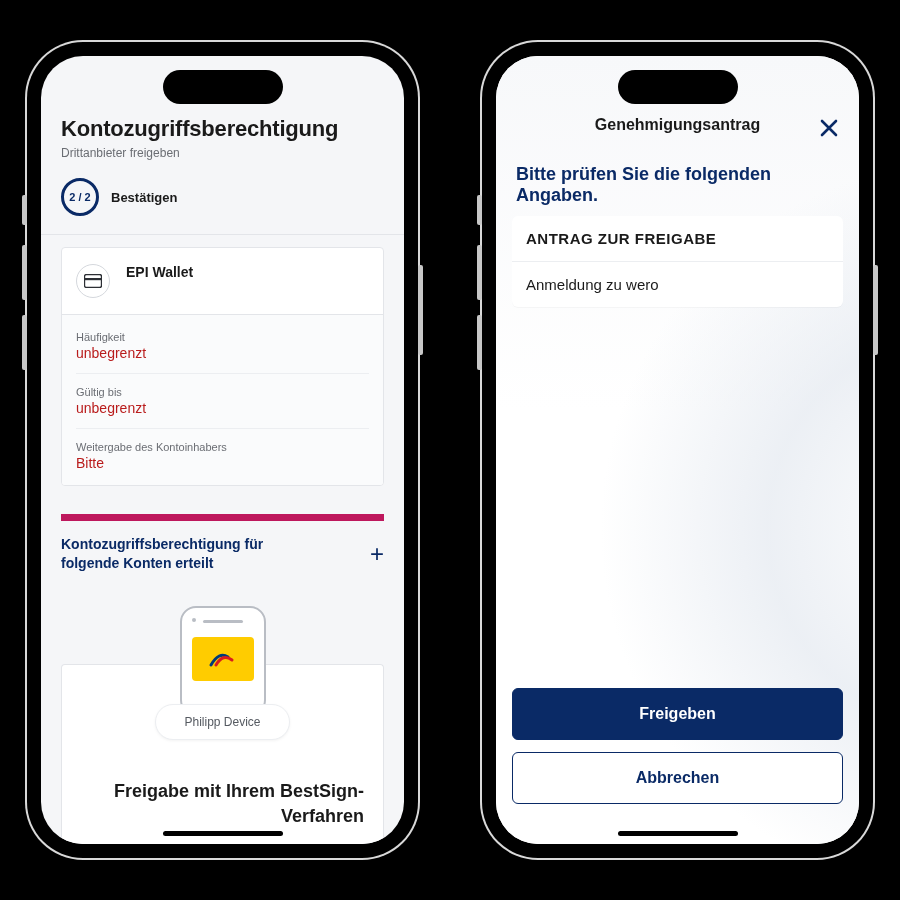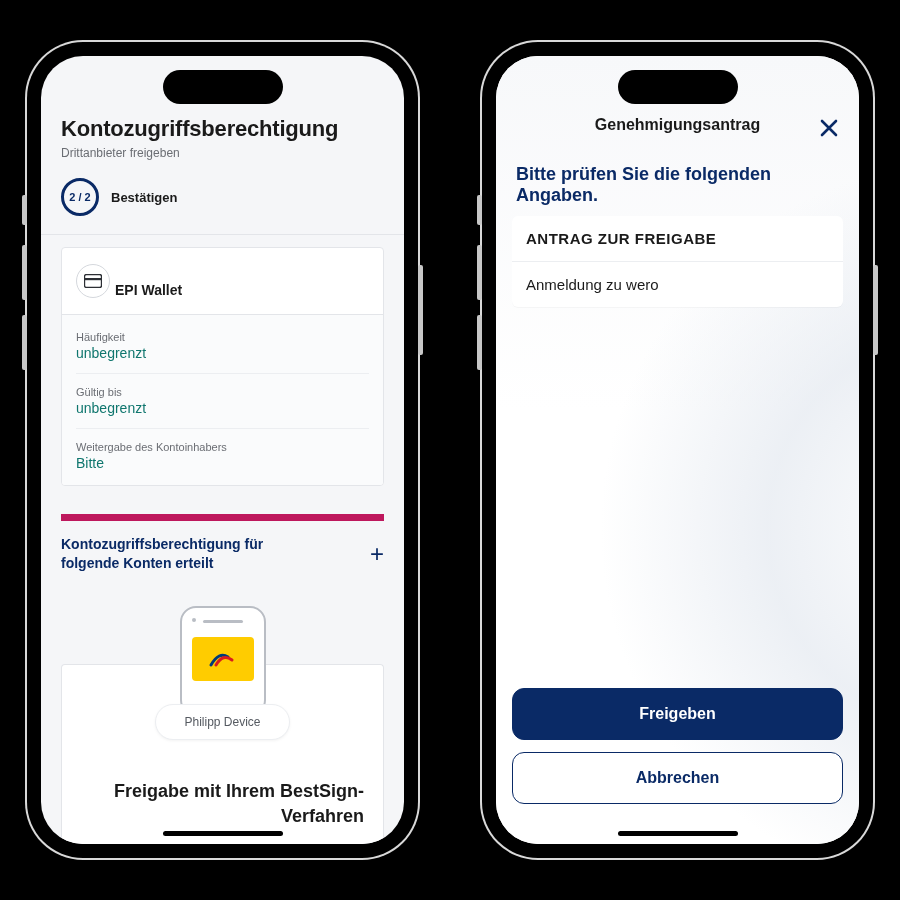--- a/index.html
+++ b/index.html
@@ -80,35 +80,35 @@
   .step-label { font-size: 13px; font-weight: 700; }
   .divider { height: 1px; background: #e3e5e9; margin: 4px -20px 12px -20px; }
 
   .card {
     border: 1px solid #e3e5e9;
     border-radius: 4px;
     background: #fff;
     overflow: hidden;
   }
   .card-head {
-    display: flex; align-items: flex-end; gap: 5px;
+    display: flex; align-items: flex-start; gap: 16px;
     padding: 16px 14px;
     border-bottom: 1px solid #e3e5e9;
   }
   .wallet-icon {
     width: 34px; height: 34px; border: 1px solid #d5d8dd; border-radius: 50%;
     display: flex; align-items: center; justify-content: center;
   }
   .wallet-icon svg { display: block; }
   .card-head-label { font-size: 14px; font-weight: 700; }
 
   .kv-block { padding: 10px 14px 14px 14px; background: #fafbfc; }
   .kv { padding: 6px 0; }
   .kv-label { font-size: 11px; color: #6a6d73; }
-  .kv-value { font-size: 14px; color: #0f766e; margin-top: 2px; }
+  .kv-value { font-size: 14px; color: #b91c1c; margin-top: 2px; }
   .kv-sep { border-top: 1px solid #eceef1; margin: 6px 0; }
 
   .expand-row {
     display: flex; align-items: center; justify-content: space-between;
     padding: 14px 0 10px 0;
     border-top: 7px solid #be185d;
     margin-top: 28px;
   }
   .expand-label { font-size: 14px; font-weight: 700; color: #0a2a66; max-width: 260px; line-height: 1.35; }
   .plus { font-size: 24px; color: #0a2a66; font-weight: 400; line-height: 1; }
@@ -208,21 +208,21 @@
     box-shadow: 0 1px 0 rgba(0,0,0,.03);
     overflow: hidden;
   }
   .r-card-row { padding: 14px 14px; font-size: 15px; }
   .r-card-head { font-weight: 600; letter-spacing: .5px; border-bottom: 1px solid #eceef1; }
 
   .btns { margin-top: auto; display: flex; flex-direction: column; gap: 12px; padding-bottom: 16px; }
   .btn {
     width: 100%;
     padding: 16px;
-    border-radius: 12px;
+    border-radius: 6px;
     font-size: 16px;
     font-weight: 600;
     text-align: center;
     cursor: pointer;
     border: 1.5px solid #0a2a66;
   }
   .btn-primary { background: #0a2a66; color: #fff; }
   .btn-secondary { background: #fff; color: #0a2a66; }
 
 </style>

